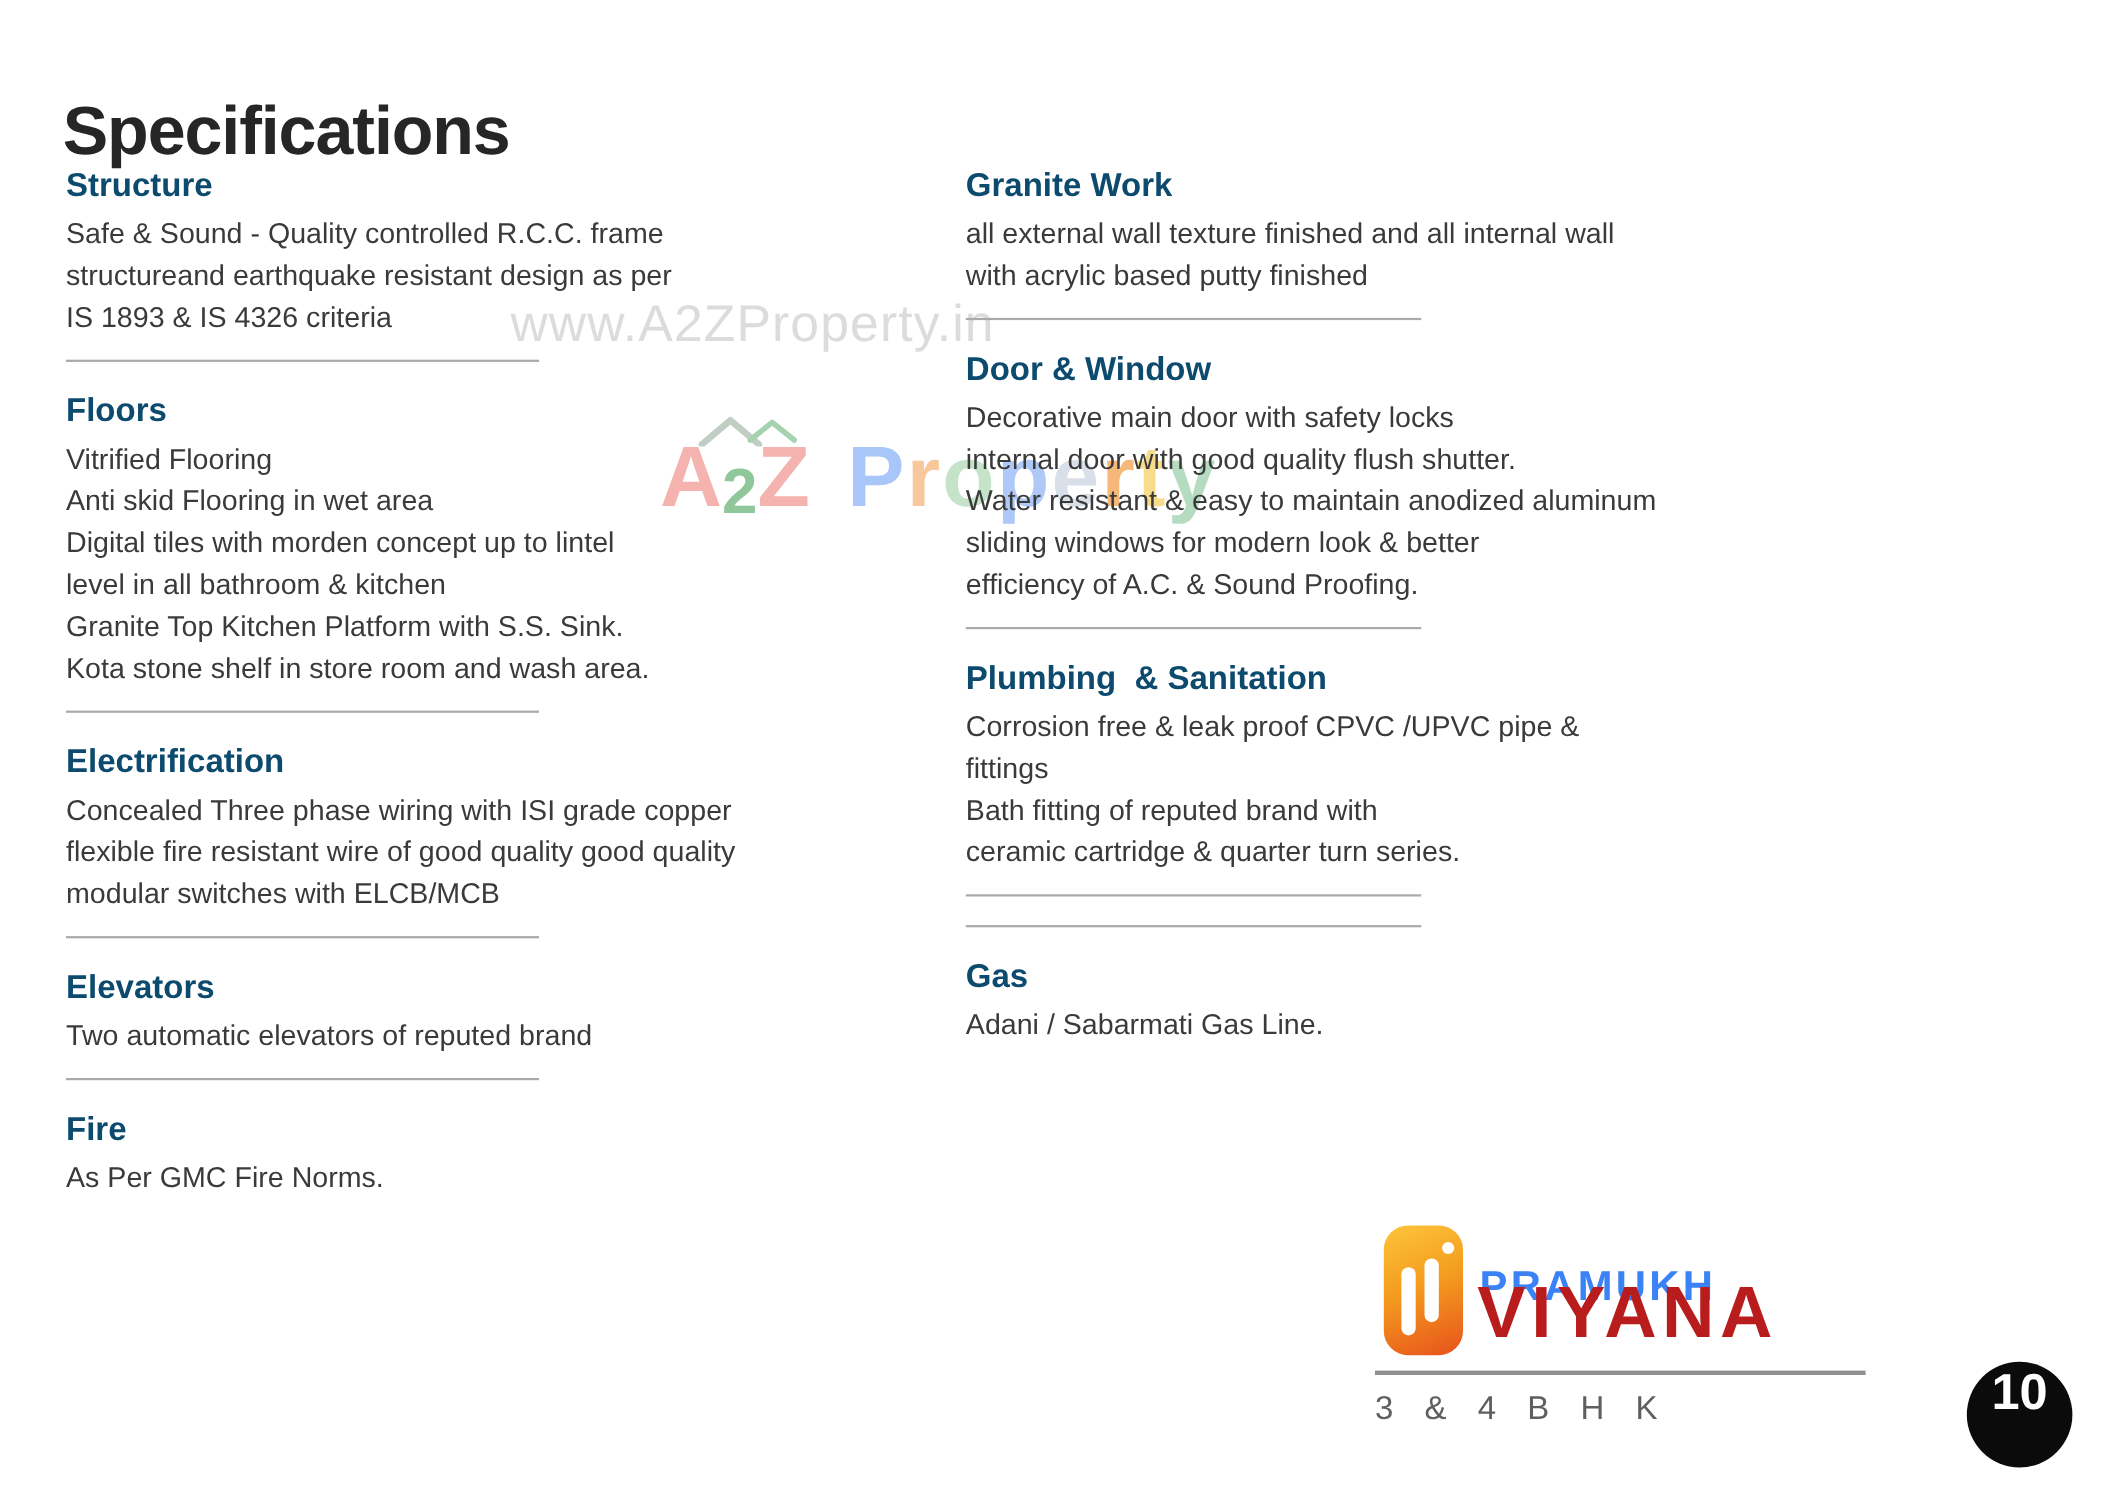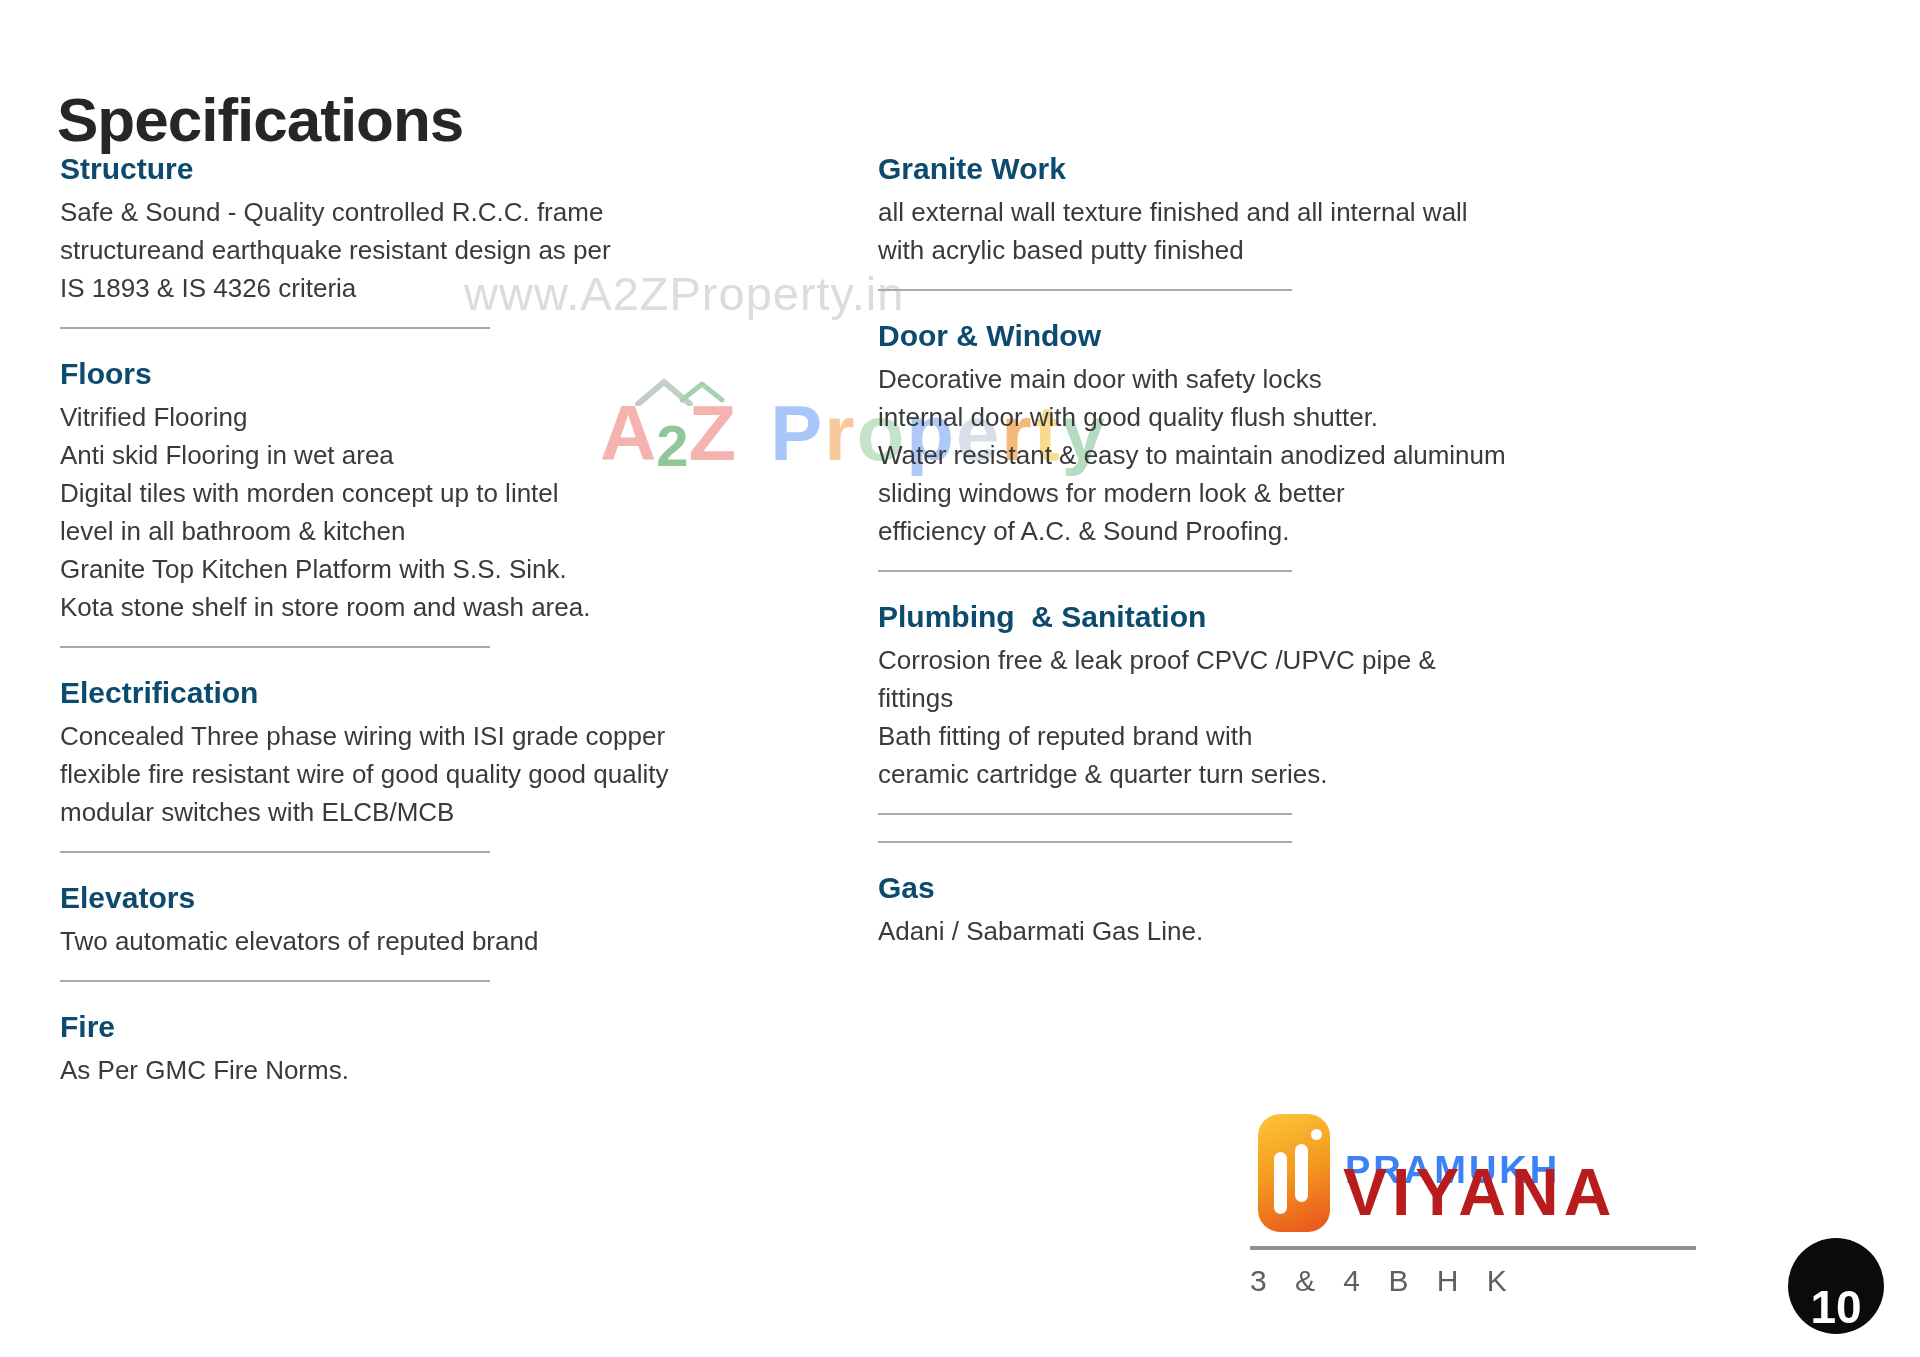--- a/index.html
+++ b/index.html
@@ -77,21 +77,21 @@
   .logo-rule { position:absolute; left:0; top:140px; width:446px; height:4px; background:#8f8f8f; }
   .logo-tagline {
     position:absolute; left:0; top:158px; width:446px; 
     font-size:30px; color:#5f5f5f; letter-spacing:10px;
   }
 
   
   .page-badge {
     position:absolute; left:1788px; top:1238px; width:96px; height:96px;
     border-radius:50%; background:#0b0b0b;
-    display:flex; align-items:flex-end; justify-content:center;
+    display:flex; align-items:flex-start; justify-content:center;
   }
   .page-badge span { color:#ffffff; font-size:46px; font-weight:700; }
 </style>
 </head>
 <body>
 
 <div class="page">
 
   <h1 class="title">Specifications</h1>
 

